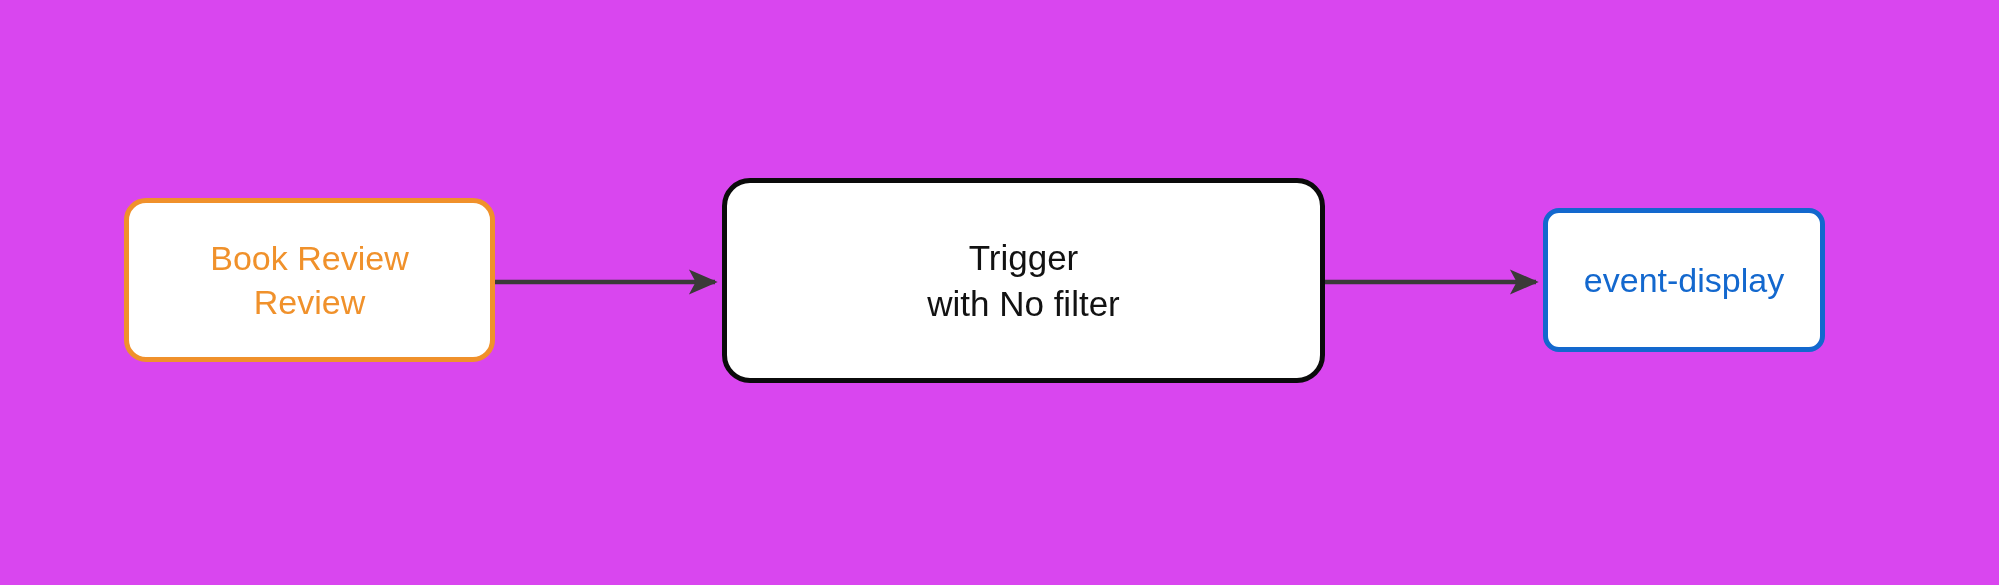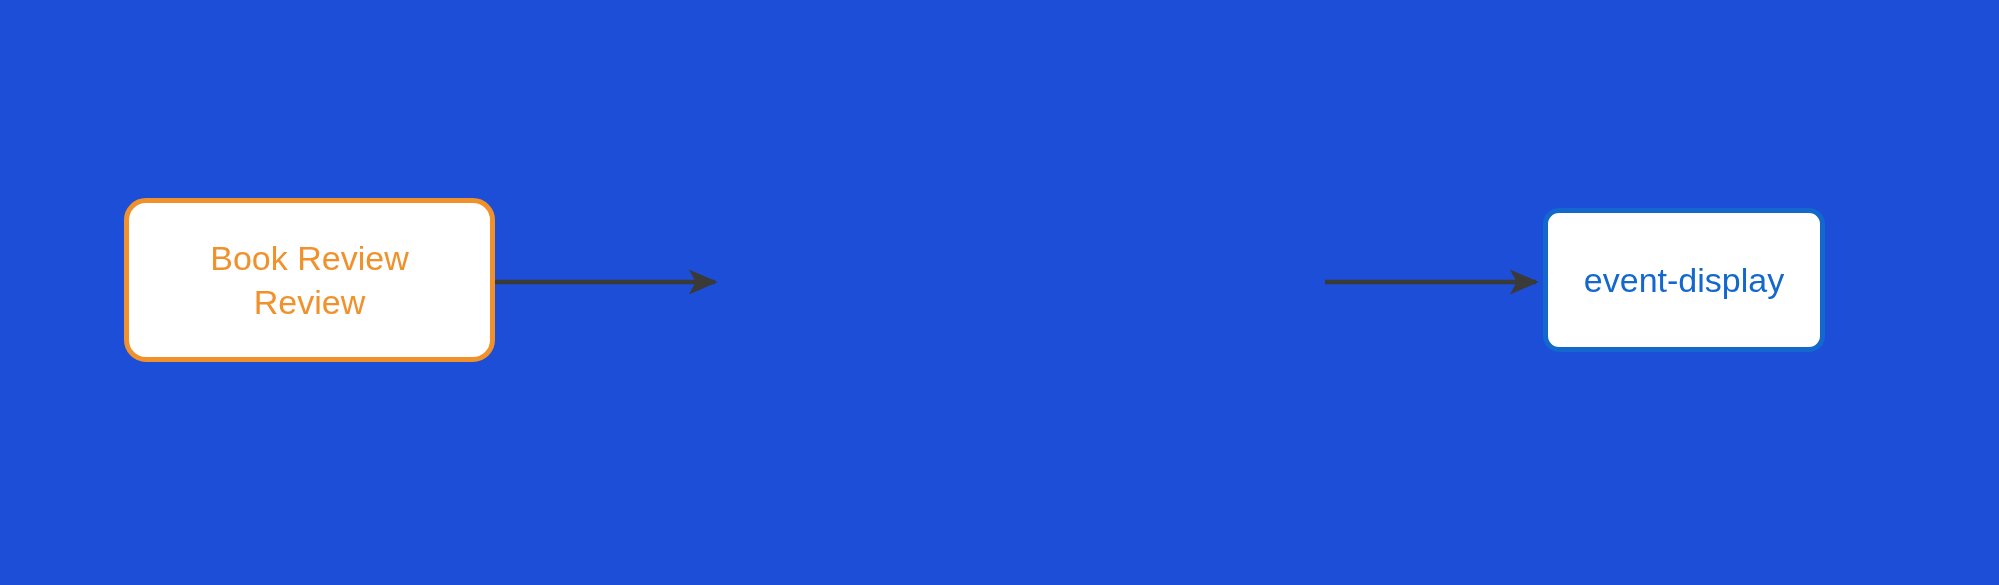--- a/index.html
+++ b/index.html
@@ -8,21 +8,21 @@
     padding: 0;
     background: #ffffff;
   }
   body {
     font-family: "Liberation Sans", "DejaVu Sans", sans-serif;
   }
   #canvas {
     position: relative;
     width: 1999px;
     height: 585px;
-    background: #1d4ed8;
+    background: #d946ef;
     overflow: hidden;
   }
   .node {
     position: absolute;
     box-sizing: border-box;
     background: #ffffff;
     display: flex;
     flex-direction: column;
     align-items: center;
     justify-content: center;
@@ -96,20 +96,24 @@
 
   <svg class="edge" id="edge-broker-trigger" viewBox="0 0 250 62" width="250" height="62">
     <defs>
       <marker id="arrowhead-1" markerWidth="7" markerHeight="7" refX="6.0" refY="3.0" orient="auto" markerUnits="strokeWidth">
         <path d="M 0.2 0.2 L 6.6 3.0 L 0.2 5.8 L 1.7 3.0 Z" fill="#3A3A38"></path>
       </marker>
     </defs>
     <line x1="8" y1="30" x2="228" y2="30" stroke="#3A3A38" stroke-width="4.5" marker-end="url(#arrowhead-1)"></line>
   </svg>
 
+  <div class="node" id="node-trigger">
+    <span class="node-label">Trigger</span>
+    <span class="node-label">with No filter</span>
+  </div>
 
   <svg class="edge" id="edge-trigger-sink" viewBox="0 0 240 62" width="240" height="62">
     <defs>
       <marker id="arrowhead-2" markerWidth="7" markerHeight="7" refX="6.0" refY="3.0" orient="auto" markerUnits="strokeWidth">
         <path d="M 0.2 0.2 L 6.6 3.0 L 0.2 5.8 L 1.7 3.0 Z" fill="#3A3A38"></path>
       </marker>
     </defs>
     <line x1="8" y1="30" x2="219" y2="30" stroke="#3A3A38" stroke-width="4.5" marker-end="url(#arrowhead-2)"></line>
   </svg>
 

